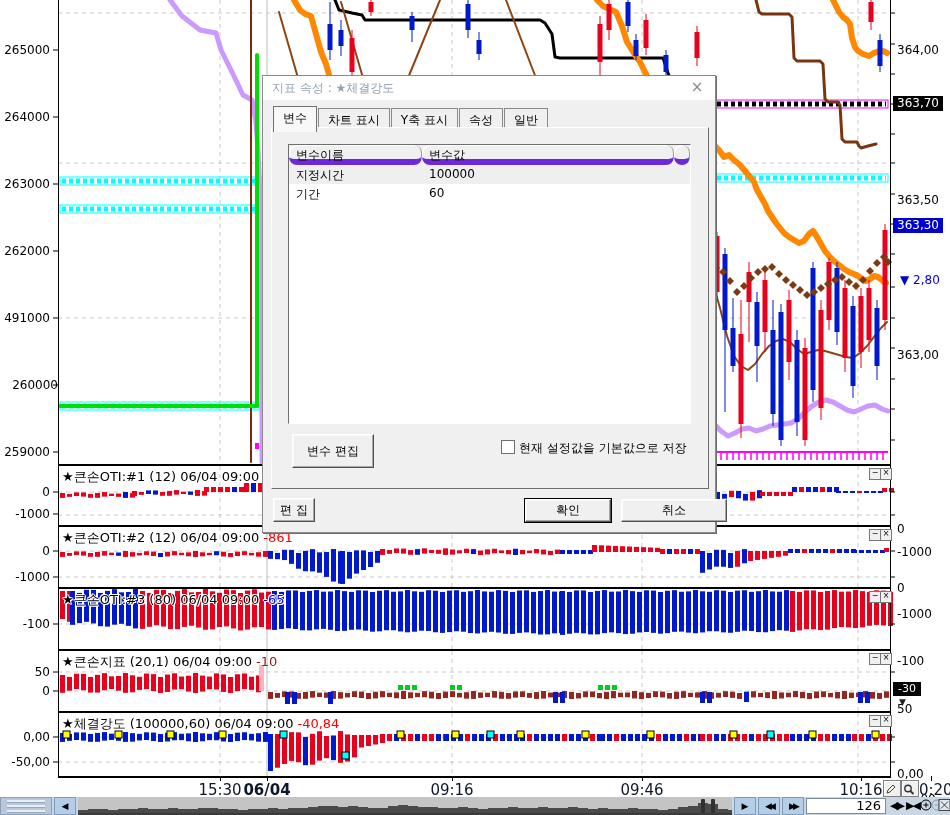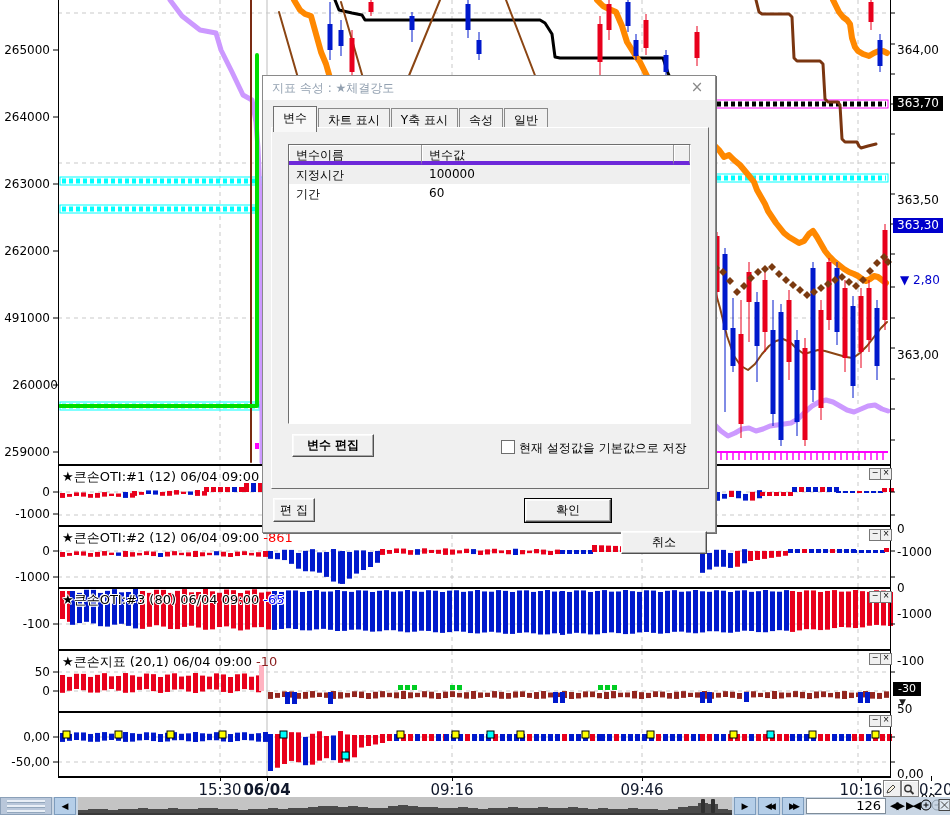--- a/index.html
+++ b/index.html
@@ -42,22 +42,22 @@
   .dlg-close{position:absolute;right:10px;top:0;width:16px;height:24px;color:#8a8a8a;font-size:15px;line-height:22px;text-align:center;}
   .tabs{position:absolute;left:10px;top:30px;height:21px;}
   .tab{position:relative;display:inline-block;padding:3px 9px 2px 9px;margin-right:1px;font-size:12px;
     background:#f0f0f0;border:1px solid #8a8a8a;border-bottom:none;top:2px;}
   .tab.active{background:#f8f8f8;top:0;padding-bottom:5px;z-index:5;border-color:#707070;}
   .tab-page{position:absolute;left:8px;top:51px;width:436px;height:360px;background:#f0f0f0;
     border:1px solid;border-color:#ffffff #6e6e6e #6e6e6e #ffffff;}
   .var-table{position:absolute;left:16px;top:16px;width:403px;height:280px;background:#fff;
     border:1px solid;border-color:#6e6e6e #ffffff #ffffff #6e6e6e;box-sizing:border-box;overflow:hidden;}
   .thead{display:flex;height:20px;background:#f0f0f0;}
-  .th{box-sizing:border-box;border-right:1px solid #9a9a9a;border-bottom:4px solid #6d28d9;
-    box-shadow:inset 1px 1px 0 #ffffff;padding:2px 3px 0 7px;font-size:12px;}
+  .th{box-sizing:border-box;border-right:1px solid #9a9a9a;border-bottom:6px solid #6d28d9;
+    box-shadow:inset 1px 1px 0 #ffffff;padding:2px 3px 0 7px;font-size:12px;border-radius:8px;}
   .tr{display:flex;height:19px;}
   .tr.hl{background:#efefef;}
   .td{box-sizing:border-box;padding:2px 0 0 7px;font-size:12px;}
   .c1{width:133px;}.c2{width:252px;}.c3{flex:1;}
   .btn{background:#f0f0f0;border:1px solid;border-color:#ffffff #505050 #505050 #ffffff;
     box-shadow:inset -1px -1px 0 #a8a8a8,inset 1px 1px 0 #fafafa;font-size:12px;color:#000;
     text-align:center;position:absolute;font-family:inherit;}
   .btn.default{outline:1px solid #000;}
   .chkbox{position:absolute;width:12px;height:12px;background:#fff;border:1px solid #6e6e6e;}
   .chklbl{position:absolute;font-size:12px;color:#000;white-space:nowrap;}
@@ -1018,20 +1018,21 @@
           <rect x="872" y="18" width="7" height="7" fill="#ffff00" stroke="#000"></rect>
           <line x1="53" y1="24" x2="58" y2="24" stroke="#000"></line>
           <line x1="53" y1="49" x2="58" y2="49" stroke="#000"></line>
           <line x1="890" y1="24" x2="895" y2="24" stroke="#000"></line>
           <line x1="890" y1="49" x2="895" y2="49" stroke="#000"></line>
         </svg>
         <div class="axlbl leftcol" style="left: 0px; top: 17px;">0,00</div>
         <div class="axlbl leftcol" style="left: 0px; top: 42px;">-50,00</div>
         <div class="axlbl right" style="left: 897px; top: 17px;">0,00</div>
         <div class="axlbl right" style="left: 897px; top: 42px;">-50,00</div>
+        <div class="panel-header"><span>★체결강도  </span><span>(100000,60) </span><span>06/04 09:00</span><span class="val" style="color: rgb(255, 0, 0);">-40,84</span></div>
         <div class="wbtn" style="left: 869px; top: 2px;">−</div>
         <div class="wbtn" style="left: 880px; top: 2px;">×</div>
       </div>
       <div class="sep" style="top: 711px;"></div>
       <div class="sep" style="top: 776px;"></div>
     </div>
   <div class="vaxis" style="left:58px;"></div>
   <div class="vaxis" style="left:890px;"></div>
   <div id="xaxis">
       <div class="abs" style="left: 220px; top: 776px; width: 1px; height: 5px; background: rgb(0, 0, 0);"></div>
@@ -1118,21 +1119,21 @@
             <div class="tr hl">
               <div class="td c1">지정시간</div>
               <div class="td c2">100000</div>
             </div>
             <div class="tr">
               <div class="td c1">기간</div>
               <div class="td c2">60</div>
             </div>
           </div>
       </div>
-      <button class="btn" style="left:20px;top:306px;width:82px;height:23px;font-weight:bold;">변수 편집</button>
+      <button class="btn" style="left:20px;top:306px;width:82px;height:34px;">변수 편집</button>
       <span class="chkbox" style="left:229px;top:312px;"></span>
       <span class="chklbl" style="left:247px;top:312px;">현재 설정값을 기본값으로 저장</span>
     </div>
     <button class="btn" style="left:10px;top:422px;width:42px;height:24px;">편 집</button>
     <button class="btn default" style="left:262px;top:423px;width:86px;height:23px;">확인</button>
-    <button class="btn" style="left:358px;top:423px;width:86px;height:23px;margin-top:32px;">취소</button>
+    <button class="btn" style="left:358px;top:423px;width:106px;height:23px;">취소</button>
   </div>
 </div>
 
 </body></html>

